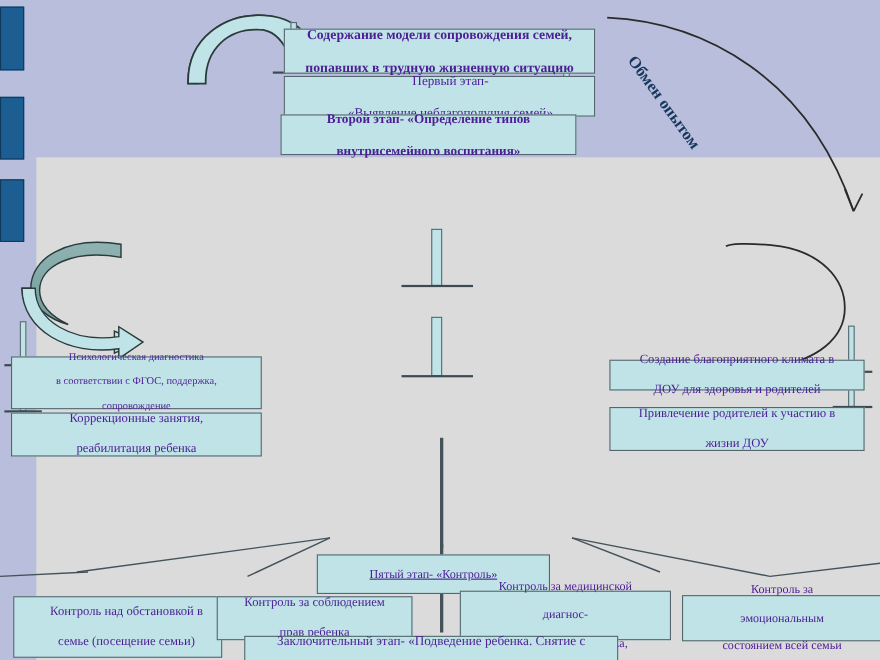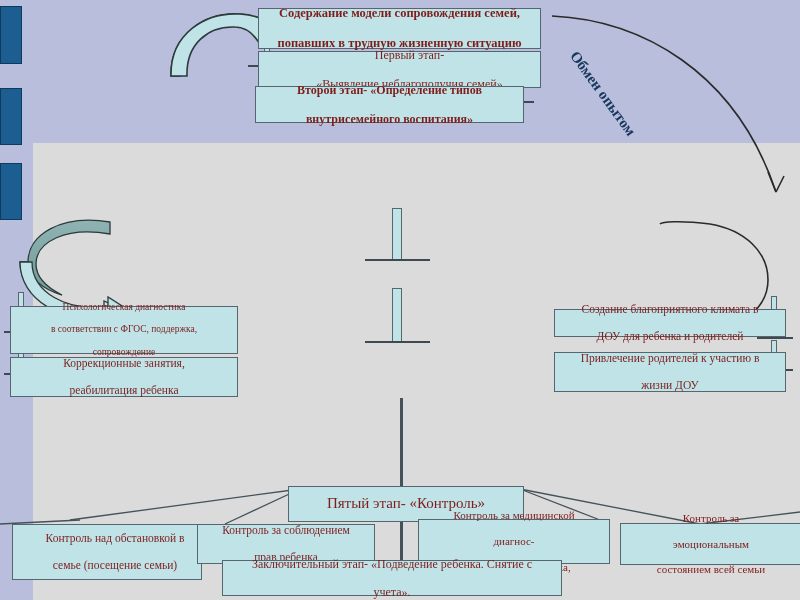--- a/index.html
+++ b/index.html
@@ -32,27 +32,28 @@
     background: #1d5e92;
     border: 1px solid #0f3a5c;
     box-sizing: border-box;
   }
   
   .box {
     position: absolute;
     box-sizing: border-box;
     background: #bfe3e6;
     border: 1px solid #55666e;
-    color: #7f1d1d;
+    color: #4c1d95;
     display: flex;
     align-items: center;
     justify-content: center;
     text-align: center;
     line-height: 1.18;
     padding: 1px 4px;
+    margin-top: 18px;
   }
   .box span { display: block; width: 100%; }
   .bold { font-weight: bold; }
 
   
   .tube {
     position: absolute;
     background: #bfe3e6;
     border: 1px solid #55666e;
     box-sizing: border-box;
@@ -187,32 +188,32 @@
   <div class="box" style="left:10px; top:357px; width:228px; height:40px; font-size:11.5px;">
     <span>
       <span>Коррекционные занятия,</span><br>
       <span>реабилитация ребенка</span>
     </span>
   </div>
 
   <div class="box" style="left:554px; top:309px; width:232px; height:28px; font-size:11.5px;">
     <span>
       <span>Создание благоприятного климата в</span><br>
-      <span>ДОУ для ребенка и родителей</span>
+      <span>ДОУ для здоровья и родителей</span>
     </span>
   </div>
 
   <div class="box" style="left:554px; top:352px; width:232px; height:40px; font-size:11.5px;">
     <span>
       <span>Привлечение родителей к участию в</span><br>
       <span>жизни ДОУ</span>
     </span>
   </div>
 
-  <div class="box" style="left:288px; top:486px; width:236px; height:36px; font-size:15px;">
+  <div class="box" style="left:288px; top:486px; width:212px; height:36px; font-size:11px;text-decoration:underline;">
     <span>Пятый этап- «Контроль»</span>
   </div>
 
   <div class="box" style="left:418px; top:519px; width:192px; height:45px; font-size:11px;">
     <span>
       <span>Контроль за медицинской</span><br>
       <span>диагнос-</span><br>
       <span>тикой здоровья  ребенка,</span>
     </span>
   </div>

